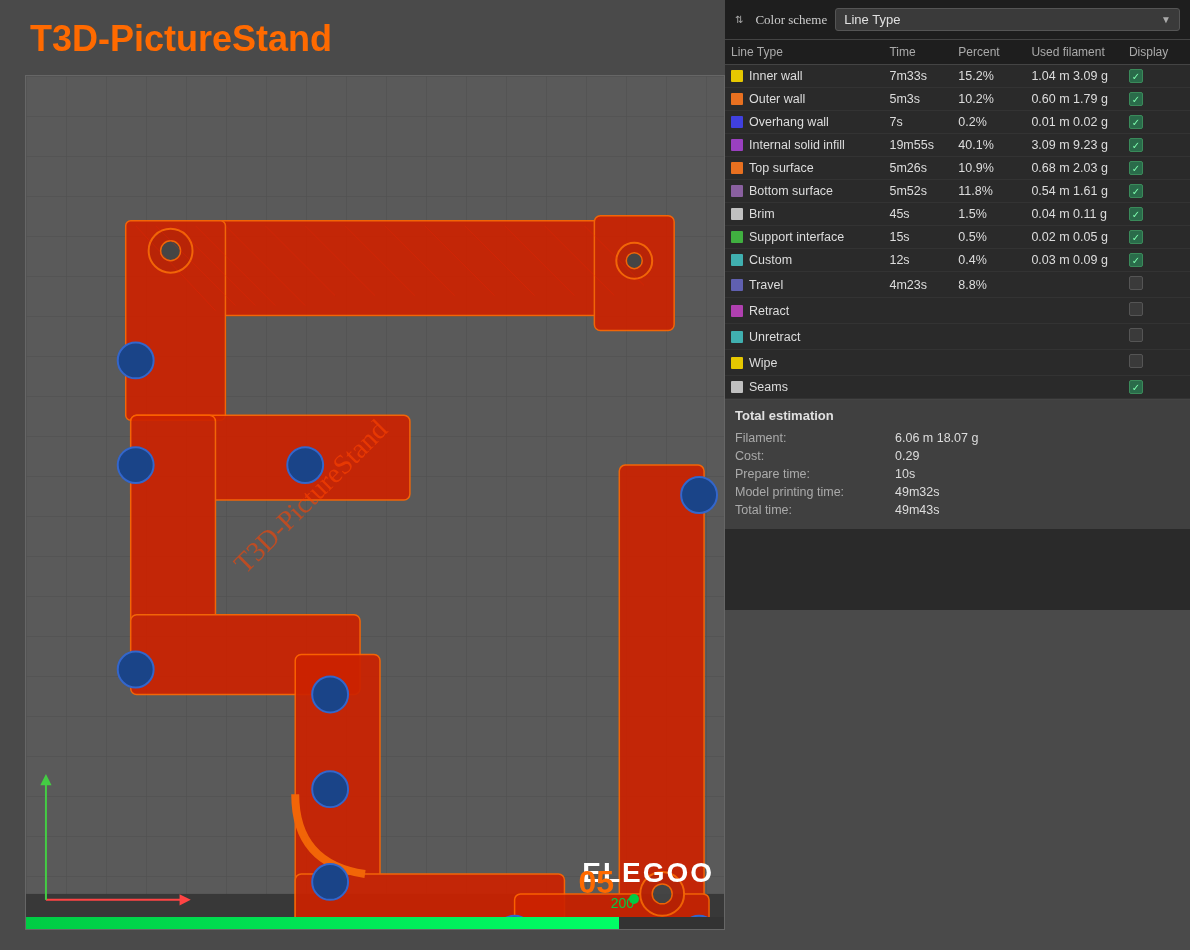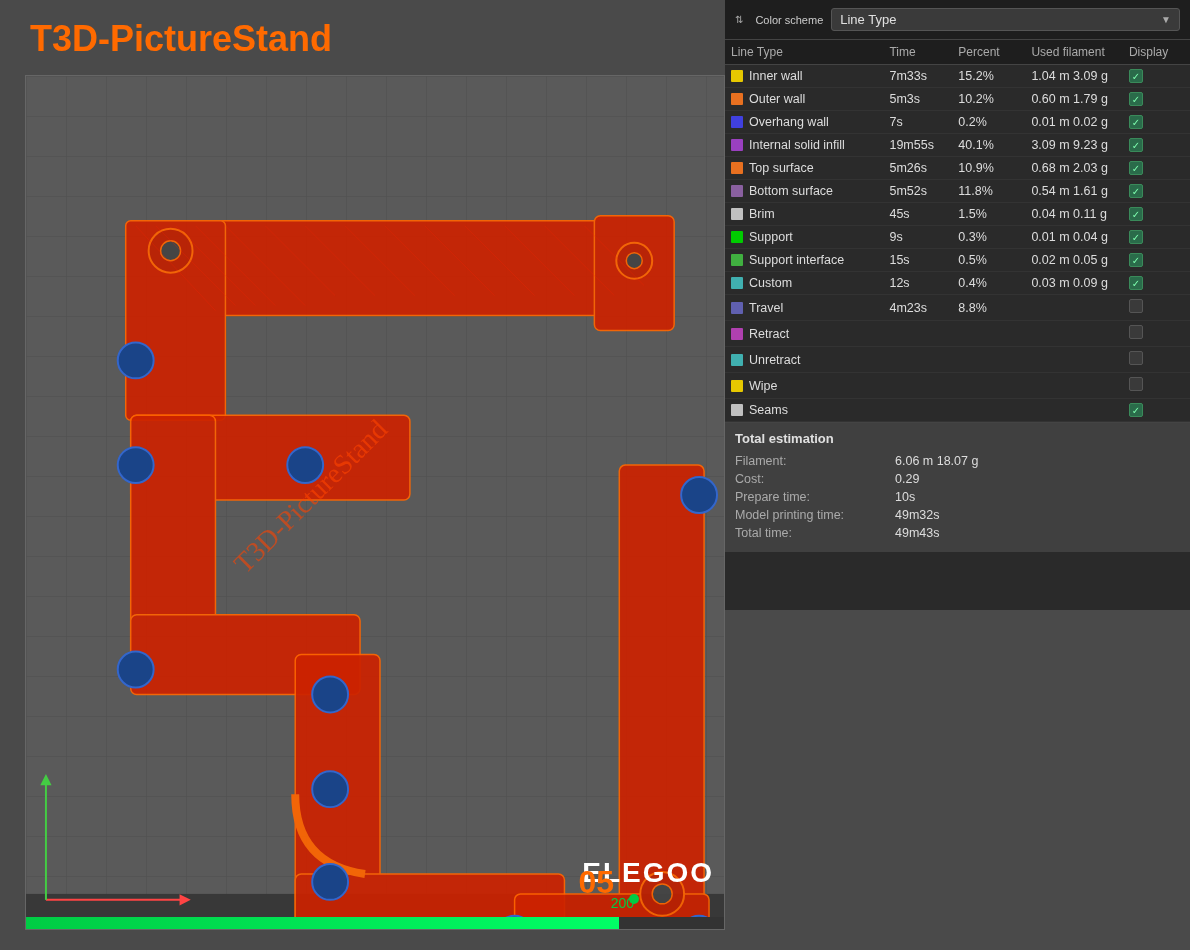--- a/index.html
+++ b/index.html
@@ -341,21 +341,21 @@
 
   <div id="progress-bar-bg">
     <div id="progress-bar-fill"></div>
   </div>
 </div>
 
 <div id="right-panel">
 
   <div id="panel-header">
     <span class="sort-icon">⇅</span>
-    <span style="color:#ccc;font-size:11px;">Color scheme</span>
+    <span style="color:#ccc;font-size:13px;font-family:Liberation Serif, serif;">Color scheme</span>
     <div id="line-type-dropdown">
       <span>Line Type</span>
       <span class="dropdown-arrow">▼</span>
     </div>
   </div>
 
   <table id="line-type-table">
     <thead>
       <tr>
         <th>Line Type</th>
@@ -441,32 +441,20 @@
         <tr>
           <td>
             <div class="row-label">
               <span class="color-swatch" style="background:#c0c0c0;"></span>
               <span>Brim</span>
             </div>
           </td>
           <td>45s</td>
           <td>1.5%</td>
           <td>0.04 m  0.11 g</td>
-          <td><span class="cb-checked">✓</span></td>
-        </tr>
-        <tr>
-          <td>
-            <div class="row-label">
-              <span class="color-swatch" style="background:#00cc00;"></span>
-              <span>Support</span>
-            </div>
-          </td>
-          <td>9s</td>
-          <td>0.3%</td>
-          <td>0.01 m  0.04 g</td>
           <td><span class="cb-checked">✓</span></td>
         </tr>
         <tr>
           <td>
             <div class="row-label">
               <span class="color-swatch" style="background:#40b040;"></span>
               <span>Support interface</span>
             </div>
           </td>
           <td>15s</td>

